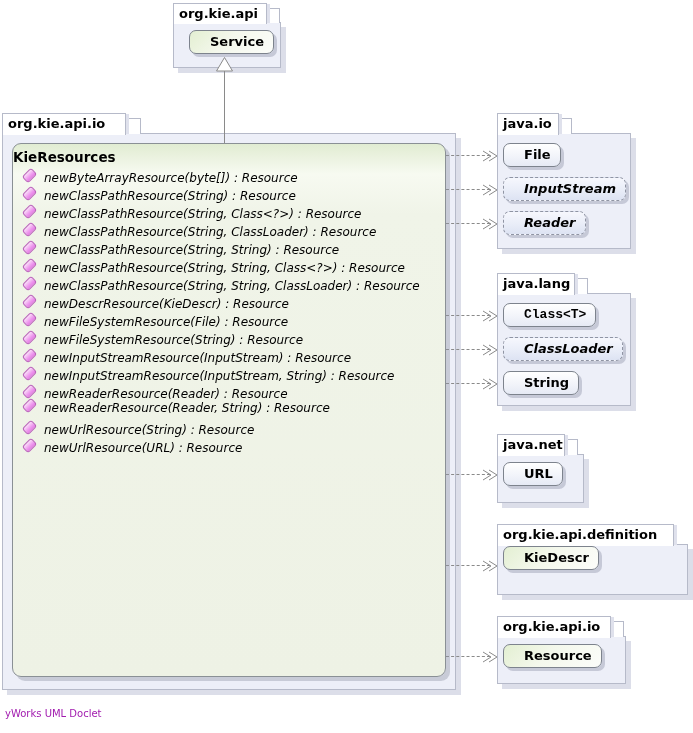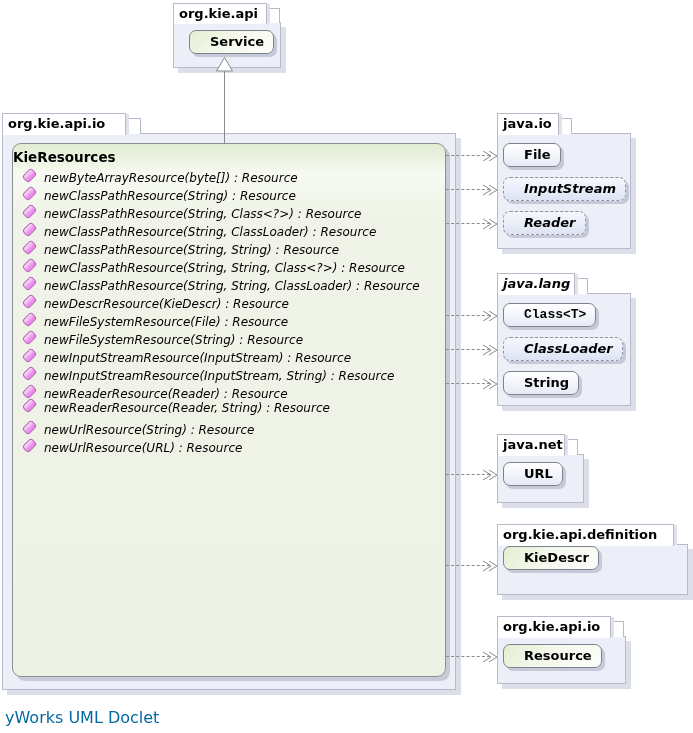--- a/index.html
+++ b/index.html
@@ -70,21 +70,21 @@
   .dep .dash {
     position:absolute; left:0; right:8px; top:5px;
     border-top:1px dashed #8a8a8a;
   }
   .dep svg { position:absolute; right:0; top:0; }
   .inh-line {
     position:absolute; width:0; border-left:1px solid #8a8a8a; z-index:1;
   }
   .inh-tri { position:absolute; z-index:2; }
   .footer {
-    position:absolute; font-size:16px; color:#0369a1; white-space:nowrap;
+    position:absolute; font-size:10px; color:#a21caf; white-space:nowrap;
   }
 </style>
 </head>
 <body>
 
 <div id="canvas">
 
   <div class="pkg" style="left:173px;top:3px;width:112px;height:66px;">
     <div class="pkg-tab" style="left:0;top:0;width:82px;height:19px;">
       <span>org.kie.api</span>
@@ -253,21 +253,21 @@
     </div>
     <div class="cls abstract" style="left:6px;top:64px;">
       <span>InputStream</span>
     </div>
     <div class="cls abstract" style="left:6px;top:98px;">
       <span>Reader</span>
     </div>
   </div>
 
   <div class="pkg" style="left:497px;top:273px;width:140px;height:136px;">
-    <div class="pkg-tab" style="left:0;top:0;width:66px;height:20px;font-style:italic;">
+    <div class="pkg-tab" style="left:0;top:0;width:66px;height:20px;">
       <span>java.lang</span>
     </div>
     <div class="pkg-step" style="left:76px;top:5px;width:13px;height:15px;"></div>
     <div class="pkg-body" style="left:0;top:20px;width:132px;height:111px;"></div>
     <div class="cls" style="left:6px;top:30px;font-family:Liberation Mono, monospace;">
       <span>Class&lt;T&gt;</span>
     </div>
     <div class="cls abstract" style="left:6px;top:64px;">
       <span>ClassLoader</span>
     </div>

